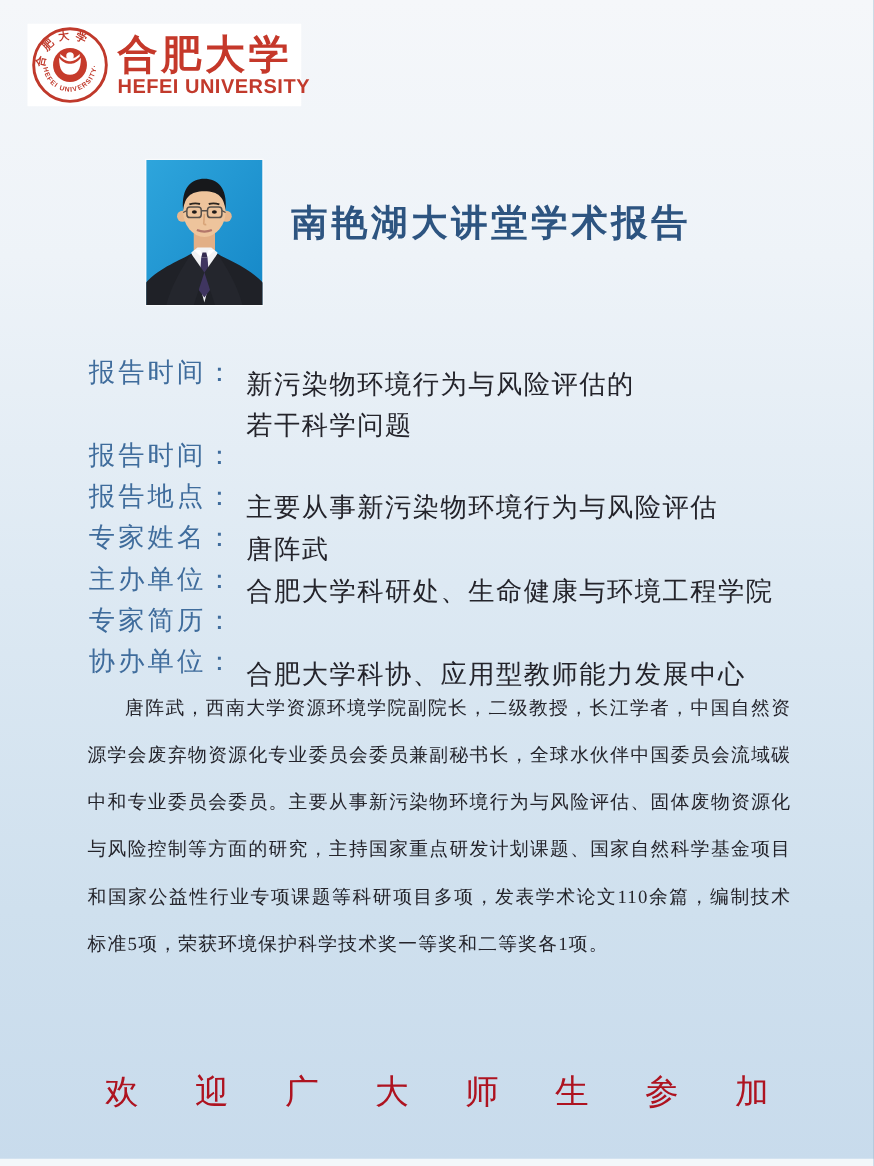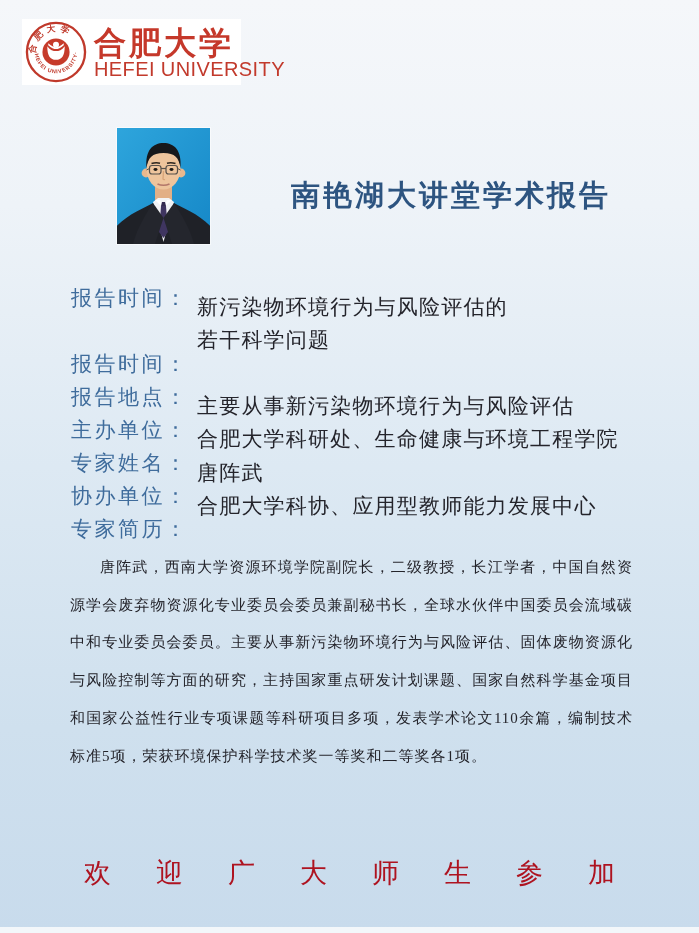--- a/index.html
+++ b/index.html
@@ -19,31 +19,31 @@
     background:#ffffff;display:flex;align-items:center;
   }
   .seal{width:62px;height:62px;margin-left:3px;flex-shrink:0;}
   .logo-names{margin-left:7px;display:flex;flex-direction:column;justify-content:center;}
   .logo-cn{
     font-size:32px;line-height:34px;font-weight:bold;color:#c5382a;
     letter-spacing:3px;white-space:nowrap;
   }
   .logo-en{
     font-family:"Liberation Sans","DejaVu Sans",sans-serif;
-    font-size:20px;line-height:19px;font-weight:normal;color:#c23a2c;
+    font-size:16px;line-height:19px;font-weight:bold;color:#c23a2c;
     letter-spacing:0.4px;white-space:nowrap;
   }
 
   
   .photo{position:absolute;left:117px;top:128px;width:93px;height:116px;box-shadow:0 0 0 1px rgba(255,255,255,.55);}
 
   
   .title{
-    position:absolute;left:233px;top:176px;width:436px;
-    text-align:center;font-size:29px;line-height:38px;font-weight:600;
+    position:absolute;left:233px;top:160px;width:436px;
+    text-align:left;font-size:29px;line-height:38px;font-weight:600;
     color:#2d5480;letter-spacing:3px;white-space:nowrap;
   }
 
   
   .info-block{position:absolute;left:71px;top:281px;width:575px;}
   .info-row{display:flex;height:33.1px;align-items:center;}
   .info-label{
     width:126px;flex-shrink:0;
     font-size:21px;color:#3f6c9c;letter-spacing:2.5px;white-space:nowrap;
   }
@@ -158,34 +158,34 @@
       <span class="info-value">若干科学问题</span>
     </div>
     <div class="info-row">
       <span class="info-label">报告时间：</span>
     </div>
     <div class="info-row">
       <span class="info-label">报告地点：</span>
       <span class="info-value">主要从事新污染物环境行为与风险评估</span>
     </div>
     <div class="info-row">
+      <span class="info-label">专家姓名：</span>
+      <span class="info-value">唐阵武</span>
+    </div>
+    <div class="info-row">
       <span class="info-label">主办单位：</span>
       <span class="info-value">合肥大学科研处、生命健康与环境工程学院</span>
     </div>
     <div class="info-row">
-      <span class="info-label">专家姓名：</span>
-      <span class="info-value">唐阵武</span>
+      <span class="info-label">专家简历：</span>
+      <span class="info-value"></span>
     </div>
     <div class="info-row">
       <span class="info-label">协办单位：</span>
       <span class="info-value">合肥大学科协、应用型教师能力发展中心</span>
-    </div>
-    <div class="info-row">
-      <span class="info-label">专家简历：</span>
-      <span class="info-value"></span>
     </div>
   </div>
 
   <div class="bio">唐阵武，西南大学资源环境学院副院长，二级教授，长江学者，中国自然资源学会废弃物资源化专业委员会委员兼副秘书长，全球水伙伴中国委员会流域碳中和专业委员会委员。主要从事新污染物环境行为与风险评估、固体废物资源化与风险控制等方面的研究，主持国家重点研发计划课题、国家自然科学基金项目和国家公益性行业专项课题等科研项目多项，发表学术论文110余篇，编制技术标准5项，荣获环境保护科学技术奖一等奖和二等奖各1项。</div>
 
   <div class="welcome">
     <span>欢迎广大师生参加</span>
   </div>
 
   <div class="bottom-edge"></div>

